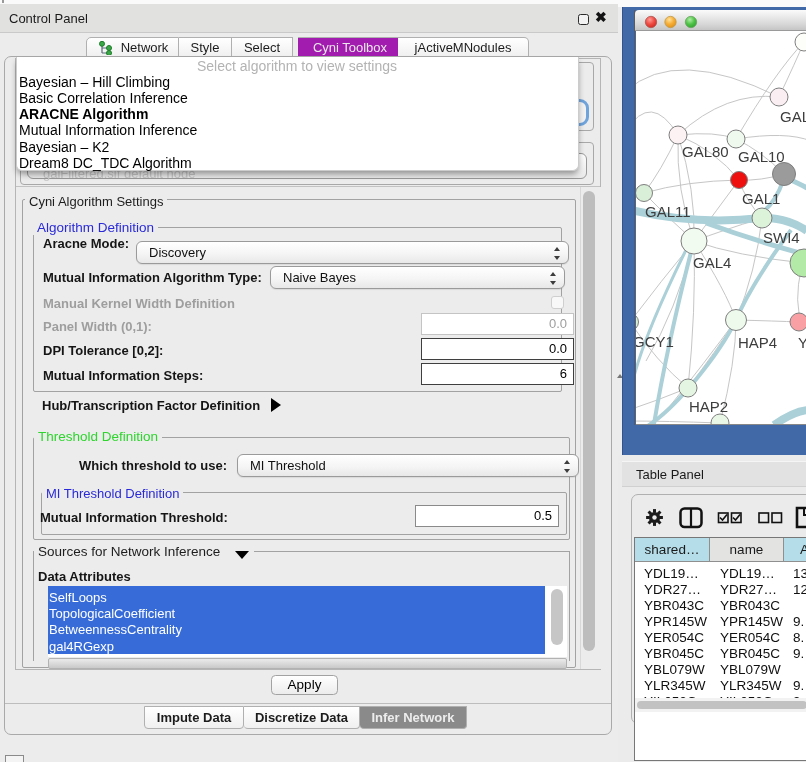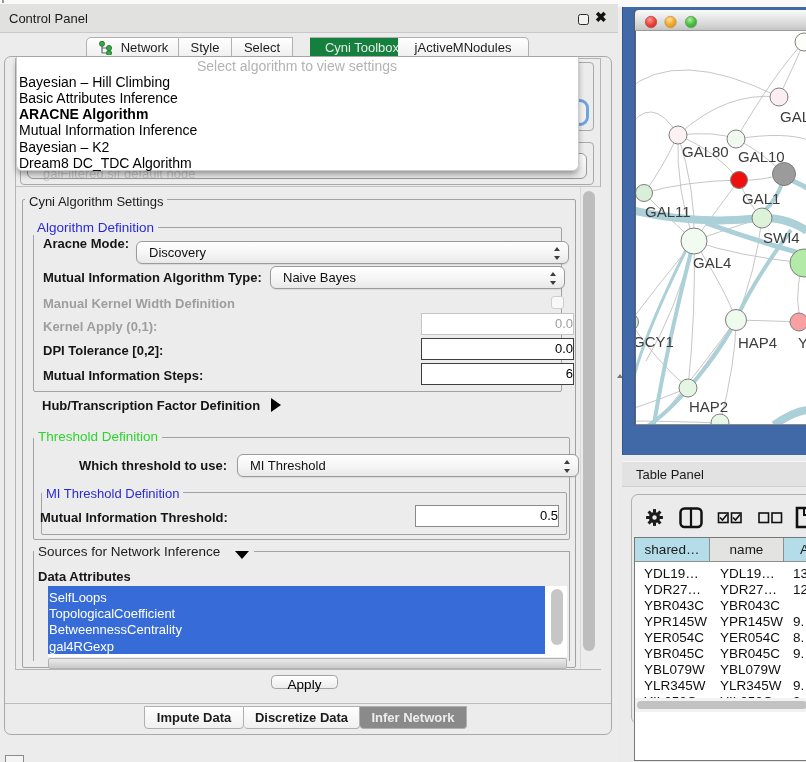--- a/index.html
+++ b/index.html
@@ -7,21 +7,21 @@
   .abs{position:absolute;}
   .b{font-weight:bold;}
   .combo{position:absolute;border:1px solid #9a9a9a;border-radius:6px;
      background:linear-gradient(#ffffff,#f5f5f5 55%,#e8e8e8);
      box-shadow:0 1px 1px rgba(0,0,0,0.08);box-sizing:border-box;}
   .combo .txt{position:absolute;left:12px;top:3px;font-size:13px;color:#111;}
   .spin{position:absolute;right:7px;top:4.5px;width:7px;height:13px;}
   .spin i{position:absolute;left:0;width:0;height:0;border-left:3.5px solid transparent;border-right:3.5px solid transparent;}
   .spin .up{top:0;border-bottom:4.5px solid #3c3c3c;}
   .spin .dn{bottom:0;border-top:4.5px solid #3c3c3c;}
-  .field{position:absolute;background:#fff;font-size:13px;text-align:right;box-sizing:border-box;padding-right:0;}
+  .field{position:absolute;background:#fff;font-size:13px;text-align:right;box-sizing:border-box;padding-right:6px;}
   .lbl{position:absolute;font-size:13px;font-weight:bold;color:#151515;white-space:nowrap;}
   .grp{position:absolute;border:1px solid #a2a2a2;border-radius:2px;}
   .gtitle{position:absolute;font-size:13px;background:#ececec;padding:0 4px;white-space:nowrap;}
   .tab{position:absolute;top:37px;height:20px;background:linear-gradient(#ffffff,#f0f0f0);
        border:1px solid #b0b0b0;box-sizing:border-box;
        font-size:13px;color:#1c1c1c;text-align:center;line-height:19px;}
   .btab{position:absolute;top:706px;height:23px;background:linear-gradient(#ffffff,#f0f0f0);
        border:1px solid #b0b0b0;box-sizing:border-box;border-radius:0 0 4px 4px;
        font-size:13px;font-weight:bold;color:#1c1c1c;text-align:center;line-height:21px;}
   .popitem{position:absolute;left:19px;font-size:14px;color:#000;white-space:nowrap;z-index:51;}
@@ -44,21 +44,21 @@
   <svg width="14" height="14" viewBox="0 0 14 14" style="position:absolute;left:12px;top:3px;">
     <path d="M3 4 L3 12 M3 7 L9 7 M3 12 L9 12" stroke="#5a6b7a" stroke-width="1.2" fill="none"></path>
     <circle cx="3" cy="2.8" r="2.5" fill="#3aa846" stroke="#1e7c2a"></circle>
     <circle cx="10" cy="7" r="2.5" fill="#3aa846" stroke="#1e7c2a"></circle>
     <circle cx="10" cy="12" r="2.5" fill="#3aa846" stroke="#1e7c2a"></circle>
   </svg>
   <span style="margin-left:24px;">Network</span>
 </div>
 <div class="tab" style="left:179px;width:53px;border-left:none;">Style</div>
 <div class="tab" style="left:232px;width:61px;border-left:none;">Select</div>
-<div class="tab" style="left:310px;width:105px;border-left:none;background:#15803d;color:#e9e9e9;">Cyni Toolbox</div>
+<div class="tab" style="left:298px;width:105px;border-left:none;background:#a21caf;color:#e9e9e9;">Cyni Toolbox</div>
 <div class="tab" style="left:398px;width:131px;border-radius:0 5px 0 0;border-left:none;">jActiveMNodules</div>
 
 <div class="abs" style="left:4px;top:56px;width:608px;height:679px;border:1px solid #a9a9a9;border-radius:7px;box-sizing:border-box;"></div>
 
 <div class="abs" style="left:20px;top:62px;width:574px;height:69px;border:1px solid #a8a8a8;border-radius:4px;box-sizing:border-box;"></div>
 <div class="abs" style="left:20px;top:142px;width:574px;height:43px;border:1px solid #a8a8a8;border-radius:4px;box-sizing:border-box;"></div>
 
 <div class="abs" style="left:552px;top:99px;width:37px;height:27px;border:3px solid #6ea3dc;border-radius:9px;background:#f2f2f2;box-sizing:border-box;"></div>
 
 <div class="abs" style="left:27px;top:153px;width:560px;height:26px;border:1px solid #999;border-radius:6px;background:linear-gradient(#fdfdfd,#e9e9e9);box-sizing:border-box;"></div>
@@ -90,21 +90,21 @@
   <div class="txt">Naive Bayes</div>
   <div class="spin">
       <i class="up"></i>
       <i class="dn"></i>
     </div>
 </div>
 
 <div class="lbl" style="left:43px;top:296px;color:#9e9e9e;">Manual Kernel Width Definition</div>
 <div class="abs" style="left:551px;top:296px;width:13px;height:13px;border:1.5px solid #cfcfcf;border-radius:3px;background:#f8f8f8;box-sizing:border-box;"></div>
 
-<div class="lbl" style="left:43px;top:319px;color:#9e9e9e;">Kernel Apply (0,1):</div>
+<div class="lbl" style="left:43px;top:319px;color:#9e9e9e;">Panel Width (0,1):</div>
 <div class="field" style="left:421px;top:313px;width:153px;height:22px;border:1px solid #c4c4c4;color:#9e9e9e;line-height:20px;">0.0</div>
 
 <div class="lbl" style="left:43px;top:343px;">DPI Tolerance [0,2]:</div>
 <div class="field" style="left:421px;top:338px;width:153px;height:22px;border:1.5px solid #3f3f3f;color:#000;line-height:19px;">0.0</div>
 
 <div class="lbl" style="left:43px;top:368px;">Mutual Information Steps:</div>
 <div class="field" style="left:421px;top:363px;width:153px;height:22px;border:1.5px solid #3f3f3f;color:#000;line-height:19px;">6</div>
 
 <div class="abs" style="left:42px;top:398px;font-size:13px;font-weight:bold;color:#141414;">Hub/Transcription Factor Definition</div>
 <div class="abs" style="left:271px;top:398px;width:0;height:0;border-top:7px solid transparent;border-bottom:7px solid transparent;border-left:10px solid #000;"></div>
@@ -140,35 +140,35 @@
 <div class="abs" style="left:48px;top:586px;width:497px;height:68px;background:#376cd8;"></div>
 <div class="abs" style="left:49px;top:590px;font-size:13px;color:#fff;">SelfLoops</div>
 <div class="abs" style="left:49px;top:606px;font-size:13px;color:#fff;">TopologicalCoefficient</div>
 <div class="abs" style="left:49px;top:622px;font-size:13px;color:#fff;">BetweennessCentrality</div>
 <div class="abs" style="left:49px;top:639px;font-size:13px;color:#fff;">gal4RGexp</div>
 
 <div class="abs" style="left:551px;top:589px;width:12px;height:56px;background:#c6c6c6;border-radius:6px;"></div>
 
 <div class="abs" style="left:48px;top:658px;width:519px;height:11px;background:linear-gradient(#ebebeb,#c9c9c9);border:1px solid #b2b2b2;box-sizing:border-box;border-radius:2px;"></div>
 
-<div class="abs" style="left:271px;top:675px;width:67px;height:14px;border:1px solid #a2a2a2;border-radius:4.5px;background:linear-gradient(#ffffff,#ececec);box-sizing:border-box;text-align:center;font-size:13.5px;line-height:18px;color:#000;">Apply</div>
+<div class="abs" style="left:271px;top:675px;width:67px;height:20px;border:1px solid #a2a2a2;border-radius:4.5px;background:linear-gradient(#ffffff,#ececec);box-sizing:border-box;text-align:center;font-size:13.5px;line-height:18px;color:#000;">Apply</div>
 
 <div class="abs" style="left:5px;top:703px;width:606px;height:1px;background:#bdbdbd;"></div>
 <div class="btab" style="left:144px;width:100px;">Impute Data</div>
 <div class="btab" style="left:244px;width:116px;border-left:none;">Discretize Data</div>
 <div class="btab" style="left:360px;width:107px;border-left:none;background:#8a8a8a;color:#ededed;">Infer Network</div>
 
 <div class="abs" style="left:617px;top:374px;width:0;height:0;border-left:3px solid transparent;border-right:3px solid transparent;border-bottom:4px solid #777;"></div>
 
 <div class="abs" style="left:5px;top:755px;width:19px;height:10px;border:1.5px solid #8a8a8a;background:#f4f4f4;box-sizing:border-box;"></div>
 
 <div class="abs" style="left:16px;top:57px;width:563px;height:114px;background:#ffffff;border:1px solid #cccccc;border-top:none;box-sizing:border-box;border-radius:0 0 6px 6px;box-shadow:0 4px 6px -1px rgba(0,0,0,0.4);z-index:50;"></div>
 <div class="abs" style="left:197px;top:58px;font-size:14px;color:#b3b3b3;z-index:51;">Select algorithm to view settings</div>
 <div class="popitem" style="top:74px;">Bayesian – Hill Climbing</div>
-<div class="popitem" style="top:90px;">Basic Attributes Inference</div>
+<div class="popitem" style="top:90px;">Basic Correlation Inference</div>
 <div class="popitem b" style="top:106px;">ARACNE Algorithm</div>
 <div class="popitem" style="top:122px;">Mutual Information Inference</div>
 <div class="popitem" style="top:139px;">Bayesian – K2</div>
 <div class="popitem" style="top:155px;">Dream8 DC_TDC Algorithm</div>
 
 <div class="abs" style="left:622px;top:7px;width:184px;height:448px;background:#4169a8;border-left:1px solid #32548c;box-sizing:border-box;"></div>
 
 <div class="abs" style="left:634px;top:10px;width:172px;height:415px;border-left:1px solid #5a5a5a;box-sizing:border-box;">
   <div class="abs" style="left:0;top:0;width:172px;height:21px;background:linear-gradient(#fbfbfb,#d8d8d8 70%,#c5c5c5);border-bottom:1px solid #9a9a9a;border-radius:4px 0 0 0;box-sizing:border-box;"></div>
   <svg width="70" height="16" viewBox="0 0 70 16" style="position:absolute;left:9px;top:4px;">

